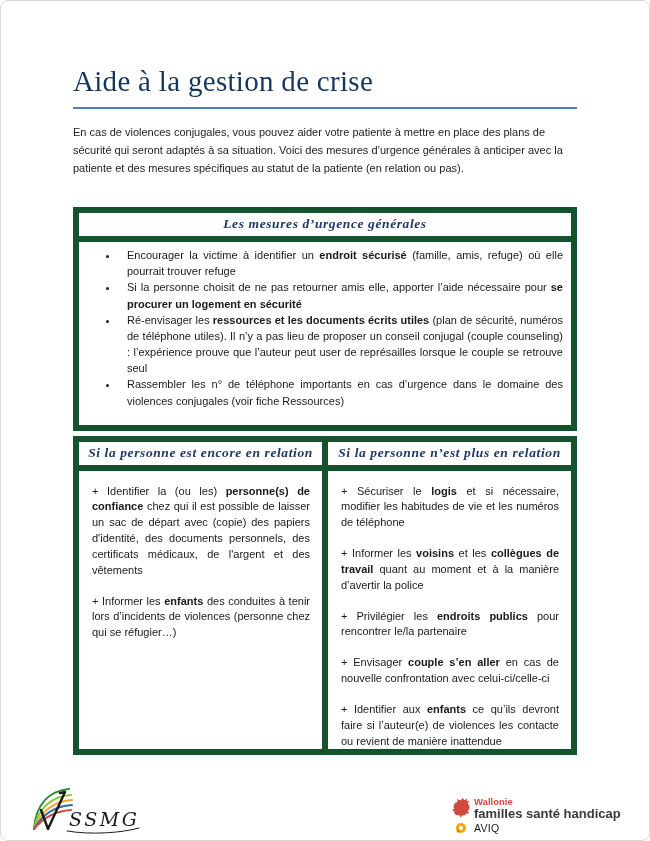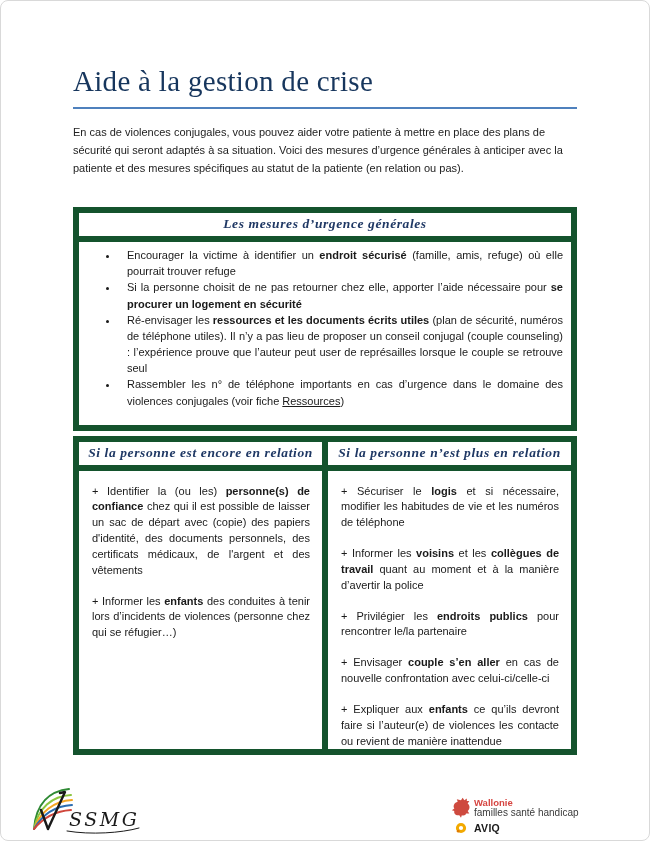--- a/index.html
+++ b/index.html
@@ -31,32 +31,32 @@
     padding-left:8px;margin:0;color:#1a1a1a;
   }
   .relation{margin-top:5px;border-radius:24px;}
   .relation td{
     width:50%;vertical-align:top;padding:13px 12px 0 13px;
     font-size:11px;line-height:1.44;
   }
   .plus-item{margin:0 0 15px;text-align:justify;}
   .plus-item:last-child{margin-bottom:0;}
   span.b{font-weight:bold;}
-  span.u{text-decoration:underline;margin-top:37px;}
+  span.u{margin-top:37px;}
 
   .footer-ssmg{position:absolute;left:26px;top:782px;}
   .footer-wal{
     position:absolute;left:449px;top:795px;
     display:grid;grid-template-columns:21px auto;column-gap:3px;row-gap:1px;
     align-items:center;
   }
   .w-text{line-height:1.05;}
   .w-name{color:#D64541;font-weight:bold;font-size:9.5px;}
-  .w-tag{color:#3a3a3a;font-weight:normal;font-size:10px;}
-  .aviq{font-weight:bold;font-size:10.5px;color:#1a1a1a;letter-spacing:.3px;}
+  .w-tag{color:#3a3a3a;font-weight:bold;font-size:13px;}
+  .aviq{font-weight:normal;font-size:10.5px;color:#1a1a1a;letter-spacing:.3px;}
   .icon-cell{display:flex;justify-content:center;align-items:center;}
 </style>
 </head>
 <body>
 
 <div class="page">
   <div class="content">
 
     <h1 class="doc-title">Aide à la gestion de crise</h1>
 
@@ -66,21 +66,21 @@
       <thead>
         <tr>
           <th>Les mesures d’urgence générales</th>
         </tr>
       </thead>
       <tbody>
         <tr>
           <td>
             <ul class="bullets">
                 <li><span>Encourager la victime à identifier un </span><span class="b">endroit sécurisé</span><span> (famille, amis, refuge) où elle pourrait trouver refuge</span></li>
-                <li><span>Si la personne choisit de ne pas retourner chez elle, apporter l’aide nécessaire pour </span><span class="b">se procurer un logement en sécurité</span></li>
+                <li><span>Si la personne choisit de ne pas retourner amis elle, apporter l’aide nécessaire pour </span><span class="b">se procurer un logement en sécurité</span></li>
                 <li><span>Ré-envisager les </span><span class="b">ressources et les documents écrits utiles</span><span> (plan de sécurité, numéros de téléphone utiles). Il n’y a pas lieu de proposer un conseil conjugal (couple counseling) : l’expérience prouve que l’auteur peut user de représailles lorsque le couple se retrouve seul</span></li>
                 <li><span>Rassembler les n° de téléphone importants en cas d’urgence dans le domaine des violences conjugales (voir fiche </span><span class="u">Ressources</span><span>)</span></li>
               </ul>
           </td>
         </tr>
       </tbody>
     </table>
 
     <table class="tbl relation">
       <thead>
@@ -96,21 +96,21 @@
                 <p class="plus-item"><span>+ Identifier la (ou les) </span><span class="b">personne(s) de confiance</span><span> chez qui il est possible de laisser un sac de départ avec (copie) des papiers d'identité, des documents personnels, des certificats médicaux, de l'argent et des vêtements</span></p>
                 <p class="plus-item"><span>+ Informer les </span><span class="b">enfants</span><span> des conduites à tenir lors d’incidents de violences (personne chez qui se réfugier…)</span></p>
               </div>
           </td>
           <td>
             <div>
                 <p class="plus-item"><span>+ Sécuriser le </span><span class="b">logis</span><span> et si nécessaire, modifier les habitudes de vie et les numéros de téléphone</span></p>
                 <p class="plus-item"><span>+ Informer les </span><span class="b">voisins</span><span> et les </span><span class="b">collègues de travail</span><span> quant au moment et à la manière d’avertir la police</span></p>
                 <p class="plus-item"><span>+ Privilégier les </span><span class="b">endroits publics</span><span> pour rencontrer le/la partenaire</span></p>
                 <p class="plus-item"><span>+ Envisager </span><span class="b">couple s’en aller</span><span> en cas de nouvelle confrontation avec celui-ci/celle-ci</span></p>
-                <p class="plus-item"><span>+ Expliquer aux </span><span class="b">enfants</span><span> ce qu’ils devront faire si l’auteur(e) de violences les contacte ou revient de manière inattendue</span></p>
+                <p class="plus-item"><span>+ Identifier aux </span><span class="b">enfants</span><span> ce qu’ils devront faire si l’auteur(e) de violences les contacte ou revient de manière inattendue</span></p>
               </div>
           </td>
         </tr>
       </tbody>
     </table>
 
   </div>
 
   <div class="footer-ssmg">
     <svg width="118" height="56" viewBox="0 0 118 56">

